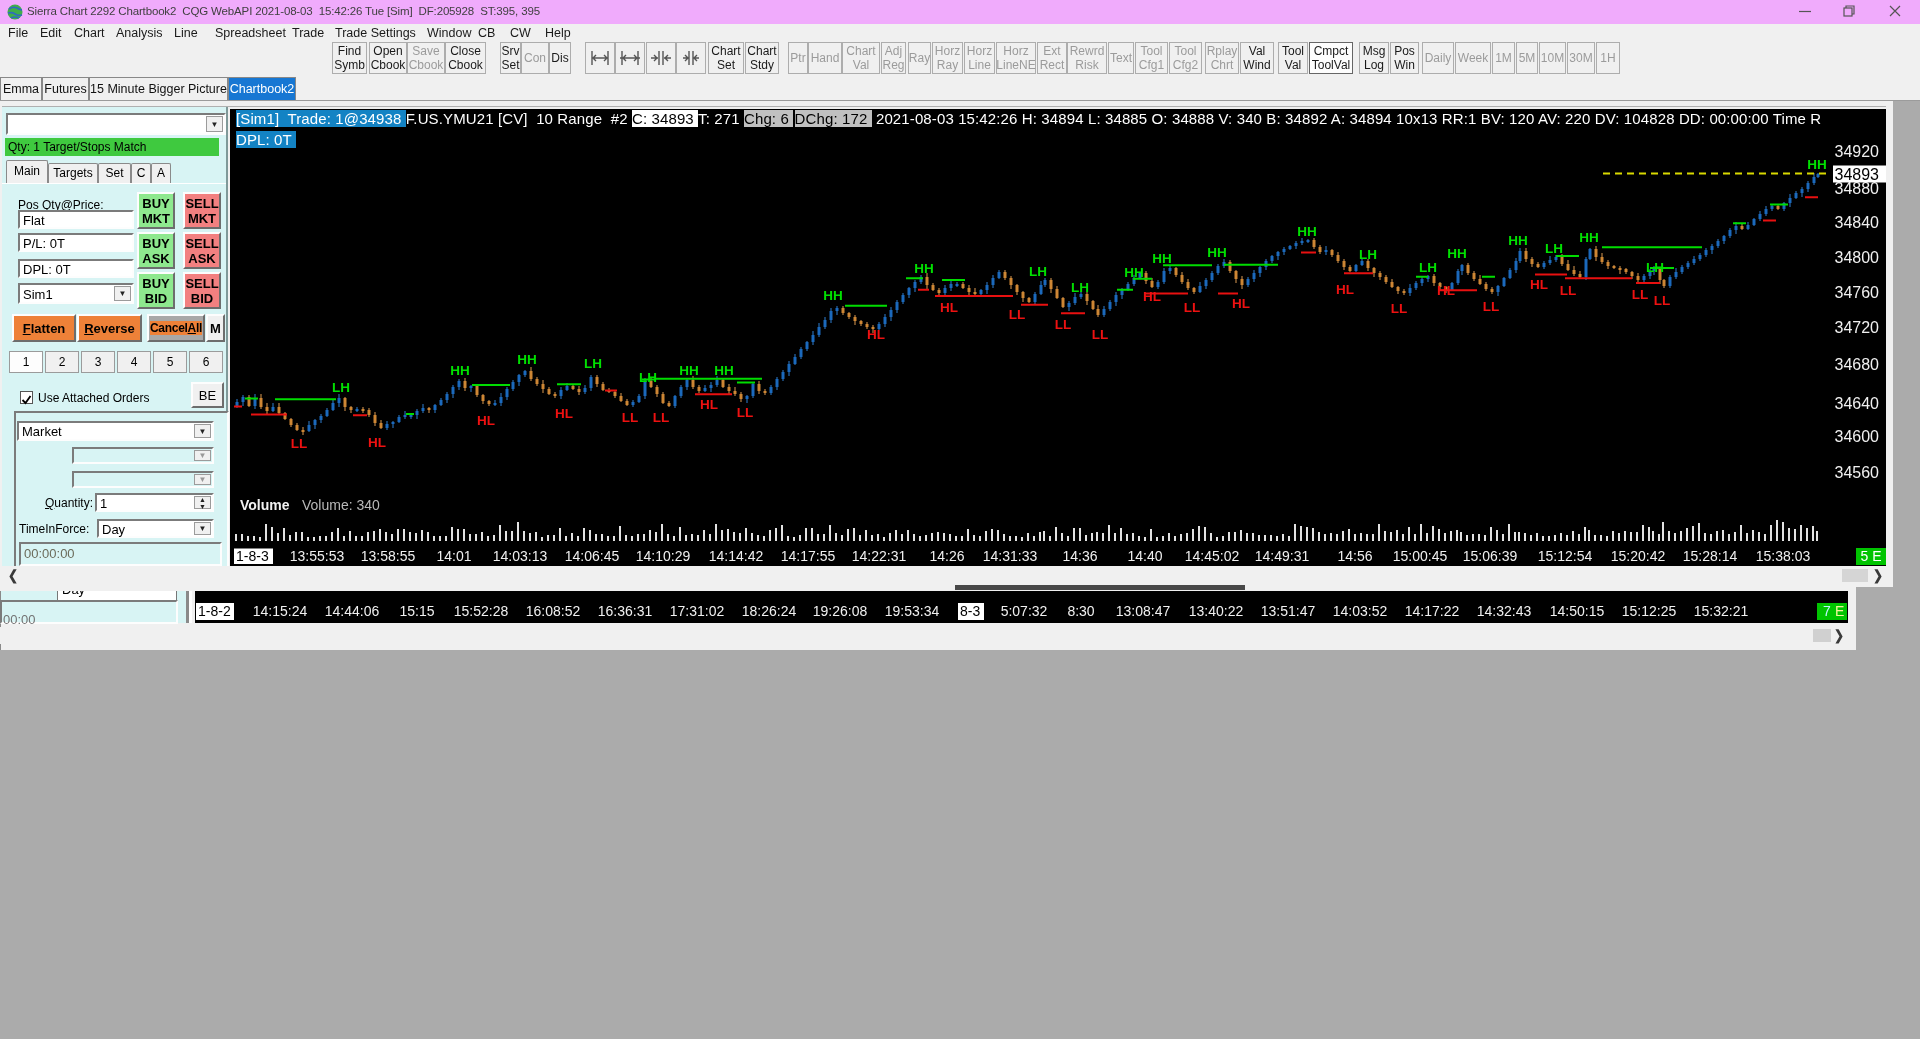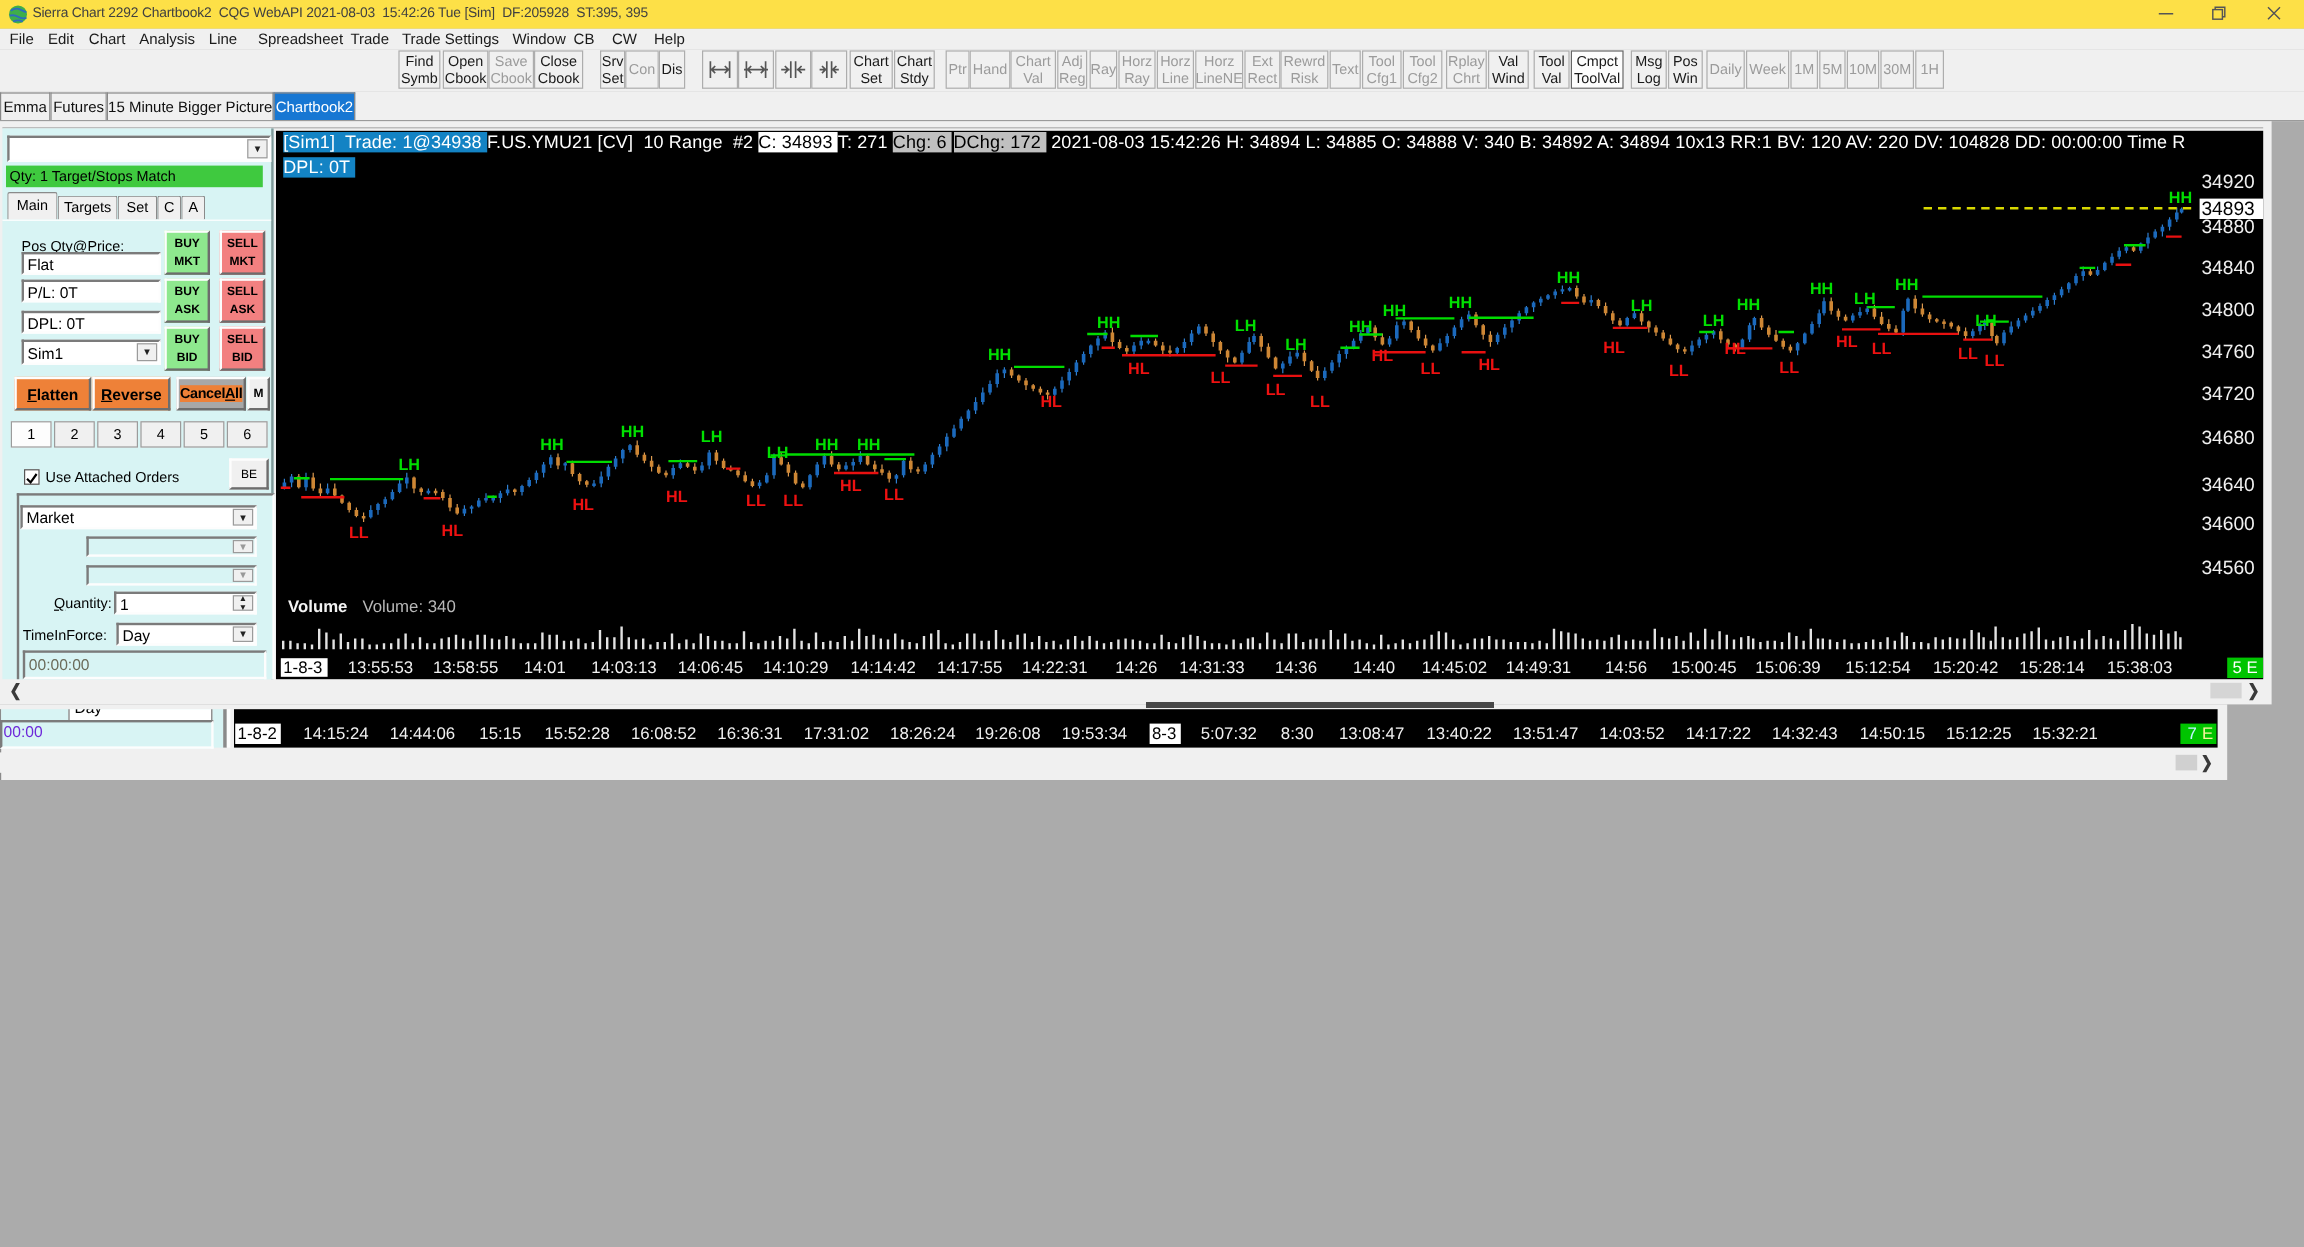--- a/index.html
+++ b/index.html
@@ -1,17 +1,17 @@
 <!DOCTYPE html>
 <html><head><meta charset="utf-8"><title>Sierra Chart</title><style>
 *{margin:0;padding:0;box-sizing:border-box}
 html,body{width:1920px;height:1039px;overflow:hidden}
 body{font-family:'Liberation Sans',sans-serif;background:#ababab;position:relative}
 .abs{position:absolute}
-#titlebar{left:0;top:0;width:1920px;height:24px;background:#fde047}
+#titlebar{left:0;top:0;width:1920px;height:24px;background:#f0abfc}
 #titlebar .t{left:27px;top:5px;font-size:11.5px;letter-spacing:-0.15px;color:#404040;white-space:pre}
 #menubar{left:0;top:24px;width:1920px;height:17px;background:#f0f0f0}
 #menubar span{position:absolute;top:2px;font-size:12.5px;color:#1a1a1a}
 #toolbar{left:0;top:41px;width:1920px;height:35px;background:#f0f0f0}
 .tbtn{position:absolute;top:1px;height:32px;border:1px solid #adadad;background:#f0f0f0;
   font-size:12px;line-height:14px;color:#1a1a1a;text-align:center;display:flex;align-items:center;justify-content:center;white-space:pre}
 .tbtn.dis{color:#9b9b9b}
 #dfbox{left:2px;top:1px;width:328px;height:32px;background:#4ef24e;border:1px solid #38b838;
   font-size:14px;color:#073807;line-height:30px;padding-left:8px}
 #tabbar{left:0;top:76px;width:1920px;height:25px;background:#f0f0f0;border-bottom:1px solid #9b9b9b}
@@ -22,21 +22,21 @@
 #win2{left:0;top:587px;width:1856px;height:63px;background:#f0f0f0}
 #tabbar .tab{font-size:12.5px}
 #chartbg{left:230px;top:109px;width:1656px;height:457px;background:#000}
 #panel{left:2px;top:107px;width:226px;height:459px;background:#d8f4f4;border-right:2px solid #7f9999}
 .sunk{border:2px solid;border-color:#7b7b7b #fdfdfd #fdfdfd #7b7b7b;background:#fff}
 .raised{border:2px solid;border-color:#fdfdfd #6d6d6d #6d6d6d #fdfdfd}
 .cmb{position:absolute;background:#fff}
 .cmb .ar{position:absolute;right:1px;top:1px;bottom:1px;width:17px;background:#f0f0f0;border:1px solid #9b9b9b;
   font-size:8px;color:#222;text-align:center;display:flex;align-items:center;justify-content:center}
 .lbl{position:absolute;font-size:12px;color:#000}
-.fld{position:absolute;background:#fff;font-size:13px;color:#000;padding:1px 0 0 3px}.bbtn{position:absolute;font-size:10px;font-weight:bold;color:#000;text-align:center;line-height:15px;
+.fld{position:absolute;background:#fff;font-size:13px;color:#000;padding:1px 0 0 3px}.bbtn{position:absolute;font-size:13px;font-weight:bold;color:#000;text-align:center;line-height:15px;
   display:flex;align-items:center;justify-content:center}
 .obtn{position:absolute;background:#ee8138;font-size:13px;font-weight:bold;color:#000000;
   display:flex;align-items:center;justify-content:center}
 .numb{position:absolute;top:351px;height:22px;width:34px;background:#f0f0f0;border:1px solid #9b9b9b;
   font-size:12px;text-align:center;line-height:20px;color:#000}
 .info{position:absolute;font-size:15px;letter-spacing:0.12px;white-space:pre;color:#fff}
 .info span{display:inline-block}
 #hsc1{left:2px;top:567px;width:1889px;height:17px;background:#f0f0f0}
 .sbar-ar{position:absolute;color:#3a3a3a;font-size:12px;font-weight:bold;transform:scaleY(1.15)}
 u{text-decoration:underline}
@@ -287,21 +287,21 @@
     <div class="sbar-ar" style="left:6px;top:1px">❮</div>
     <div class="abs" style="left:1840px;top:2px;width:26px;height:13px;background:#d5d5d5"></div>
     <div class="sbar-ar" style="left:1871px;top:1px">❯</div>
   </div>
 <div id="win2" class="abs"></div>
 <div class="abs" style="left:0;top:591px;width:1px;height:59px;background:#8a8a8a"></div>
 <div class="abs" style="left:1px;top:591px;width:185px;height:32px;background:#d8f4f4"></div>
 <div class="abs" style="left:57px;top:591px;width:120px;height:10px;background:#fff;border:1px solid #777;border-top:none;overflow:hidden">
     <span style="position:absolute;left:4px;top:-9px;font-size:13px">Day</span>
   </div>
-<div class="abs sunk" style="left:0px;top:600px;width:178px;height:24px;background:#d8f4f4;font-size:13px;color:#6d28d9;padding:0 0 0 1px">00:00</div>
+<div class="abs sunk" style="left:0px;top:600px;width:178px;height:24px;background:#d8f4f4;font-size:13px;color:#737373;padding:10px 0 0 1px">00:00</div>
 <div class="abs" style="left:186px;top:591px;width:3px;height:32px;background:#8a8a8a"></div>
 <div class="abs" style="left:189px;top:591px;width:3px;height:32px;background:#fdfdfd"></div>
 <div class="abs" style="left:195px;top:591px;width:1653px;height:32px;background:#000"></div>
 <div class="abs" style="left:955px;top:585px;width:290px;height:5px;background:#484848"></div>
 <svg class="abs" style="left:195px;top:601px" width="1653" height="22" font-family="Liberation Sans,sans-serif" font-size="14px">
     <rect x="1" y="2" width="38" height="17" fill="#fff"></rect>
     <text x="3" y="15" fill="#000">1-8-2</text>
     <text x="85" y="15" fill="#f0f0f0" text-anchor="middle">14:15:24</text>
     <text x="157" y="15" fill="#f0f0f0" text-anchor="middle">14:44:06</text>
     <text x="222" y="15" fill="#f0f0f0" text-anchor="middle">15:15</text>

